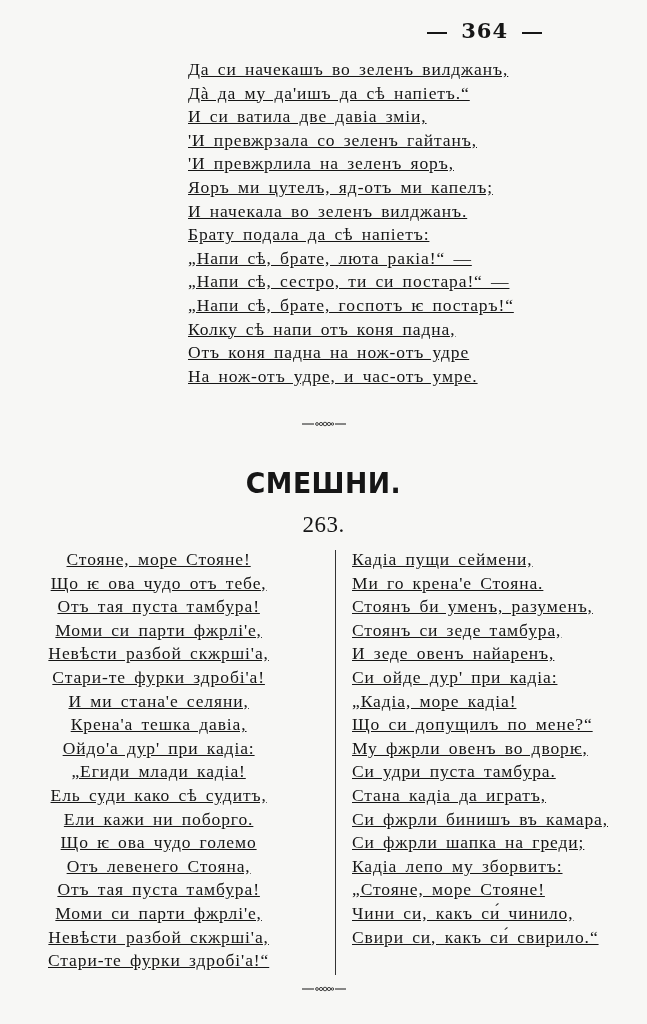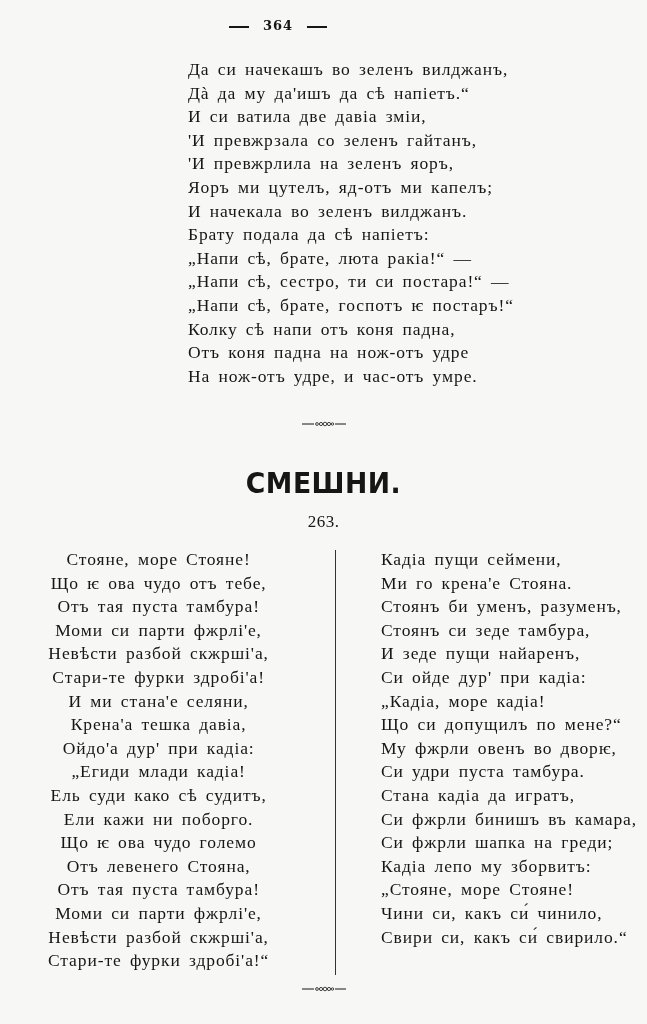--- a/index.html
+++ b/index.html
@@ -13,22 +13,22 @@
       position: relative;
       overflow: hidden;
       font-family: "DejaVu Serif", "Liberation Serif", serif;
       color: #161616;
     }
     .page-number {
       position: absolute;
       top: 18px;
       left: 0;
       width: 556px;
-      text-align: center;
-      font-size: 13px;
+      text-align: right;
+      font-size: 21px;
       font-weight: bold;
       letter-spacing: 1px;
     }
     .page-number .dash {
       display: inline-block;
       width: 20px;
       height: 2px;
       background: #161616;
       vertical-align: middle;
       margin: 0 14px;
@@ -40,34 +40,34 @@
       list-style: none;
       font-family: "Liberation Serif", "DejaVu Serif", serif;
       font-size: 17.5px;
       letter-spacing: 0.9px;
       word-spacing: 3px;
       white-space: nowrap;
     }
     .verse li {
       height: 23.6px;
       line-height: 23.6px;
+      text-decoration: underline;
     }
     .verse-top {
       top: 58px;
       left: 188px;
     }
     .verse-left {
       top: 548px;
       left: 48px;
       text-align: center;
     }
     .verse-right {
       top: 548px;
       left: 352px;
-      margin-left: 29px;
     }
     .ornament {
       position: absolute;
       height: 8px;
     }
     .ornament svg { display: block; }
     .orn-1 { top: 420px; left: 302px; }
     .orn-2 { top: 985px; left: 302px; }
     .section-title {
       position: absolute;
@@ -81,21 +81,21 @@
       letter-spacing: 0.5px;
       transform: scaleX(0.92);
     }
     .poem-number {
       position: absolute;
       top: 512px;
       left: 0;
       width: 647px;
       text-align: center;
       font-family: "Liberation Serif", "DejaVu Serif", serif;
-      font-size: 17px;
+      font-size: 23px;
       letter-spacing: 0.5px;
     }
     .column-divider {
       position: absolute;
       top: 550px;
       left: 335px;
       width: 1px;
       height: 425px;
       background: #333;
     }
@@ -160,21 +160,21 @@
   <li>Стари-те фурки здробі'а!“</li>
 </ul>
 
 <div class="column-divider"></div>
 
 <ul class="verse verse-right">
   <li>Кадіа пущи сеймени,</li>
   <li>Ми го крена'е Стояна.</li>
   <li>Стоянъ би уменъ, разуменъ,</li>
   <li>Стоянъ си зеде тамбура,</li>
-  <li>И зеде пущи найаренъ,</li>
+  <li>И зеде овенъ найаренъ,</li>
   <li>Си ойде дур' при кадіа:</li>
   <li>„Кадіа, море кадіа!</li>
   <li>Що си допущилъ по мене?“</li>
   <li>Му фжрли овенъ во дворѥ,</li>
   <li>Си удри пуста тамбура.</li>
   <li>Стана кадіа да игратъ,</li>
   <li>Си фжрли бинишъ въ камара,</li>
   <li>Си фжрли шапка на греди;</li>
   <li>Кадіа лепо му зборвитъ:</li>
   <li>„Стояне, море Стояне!</li>

